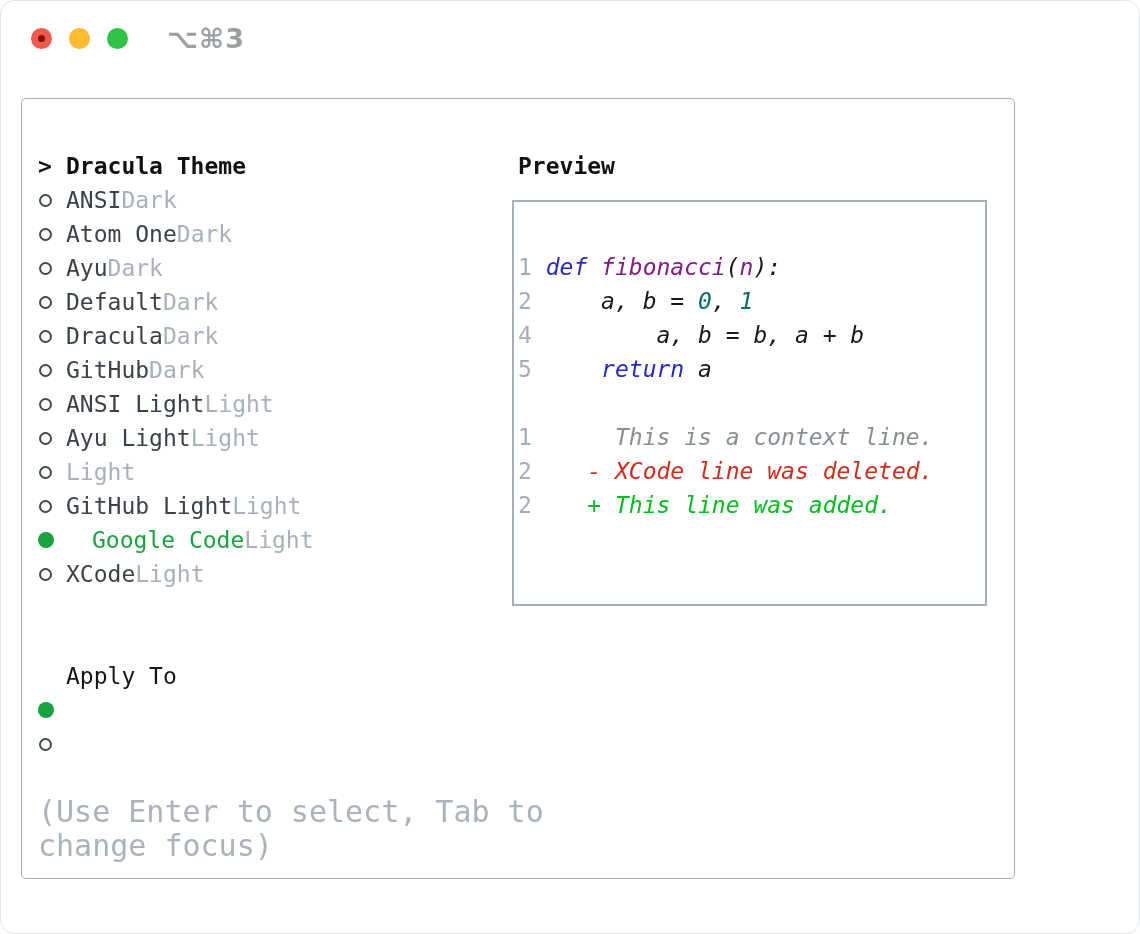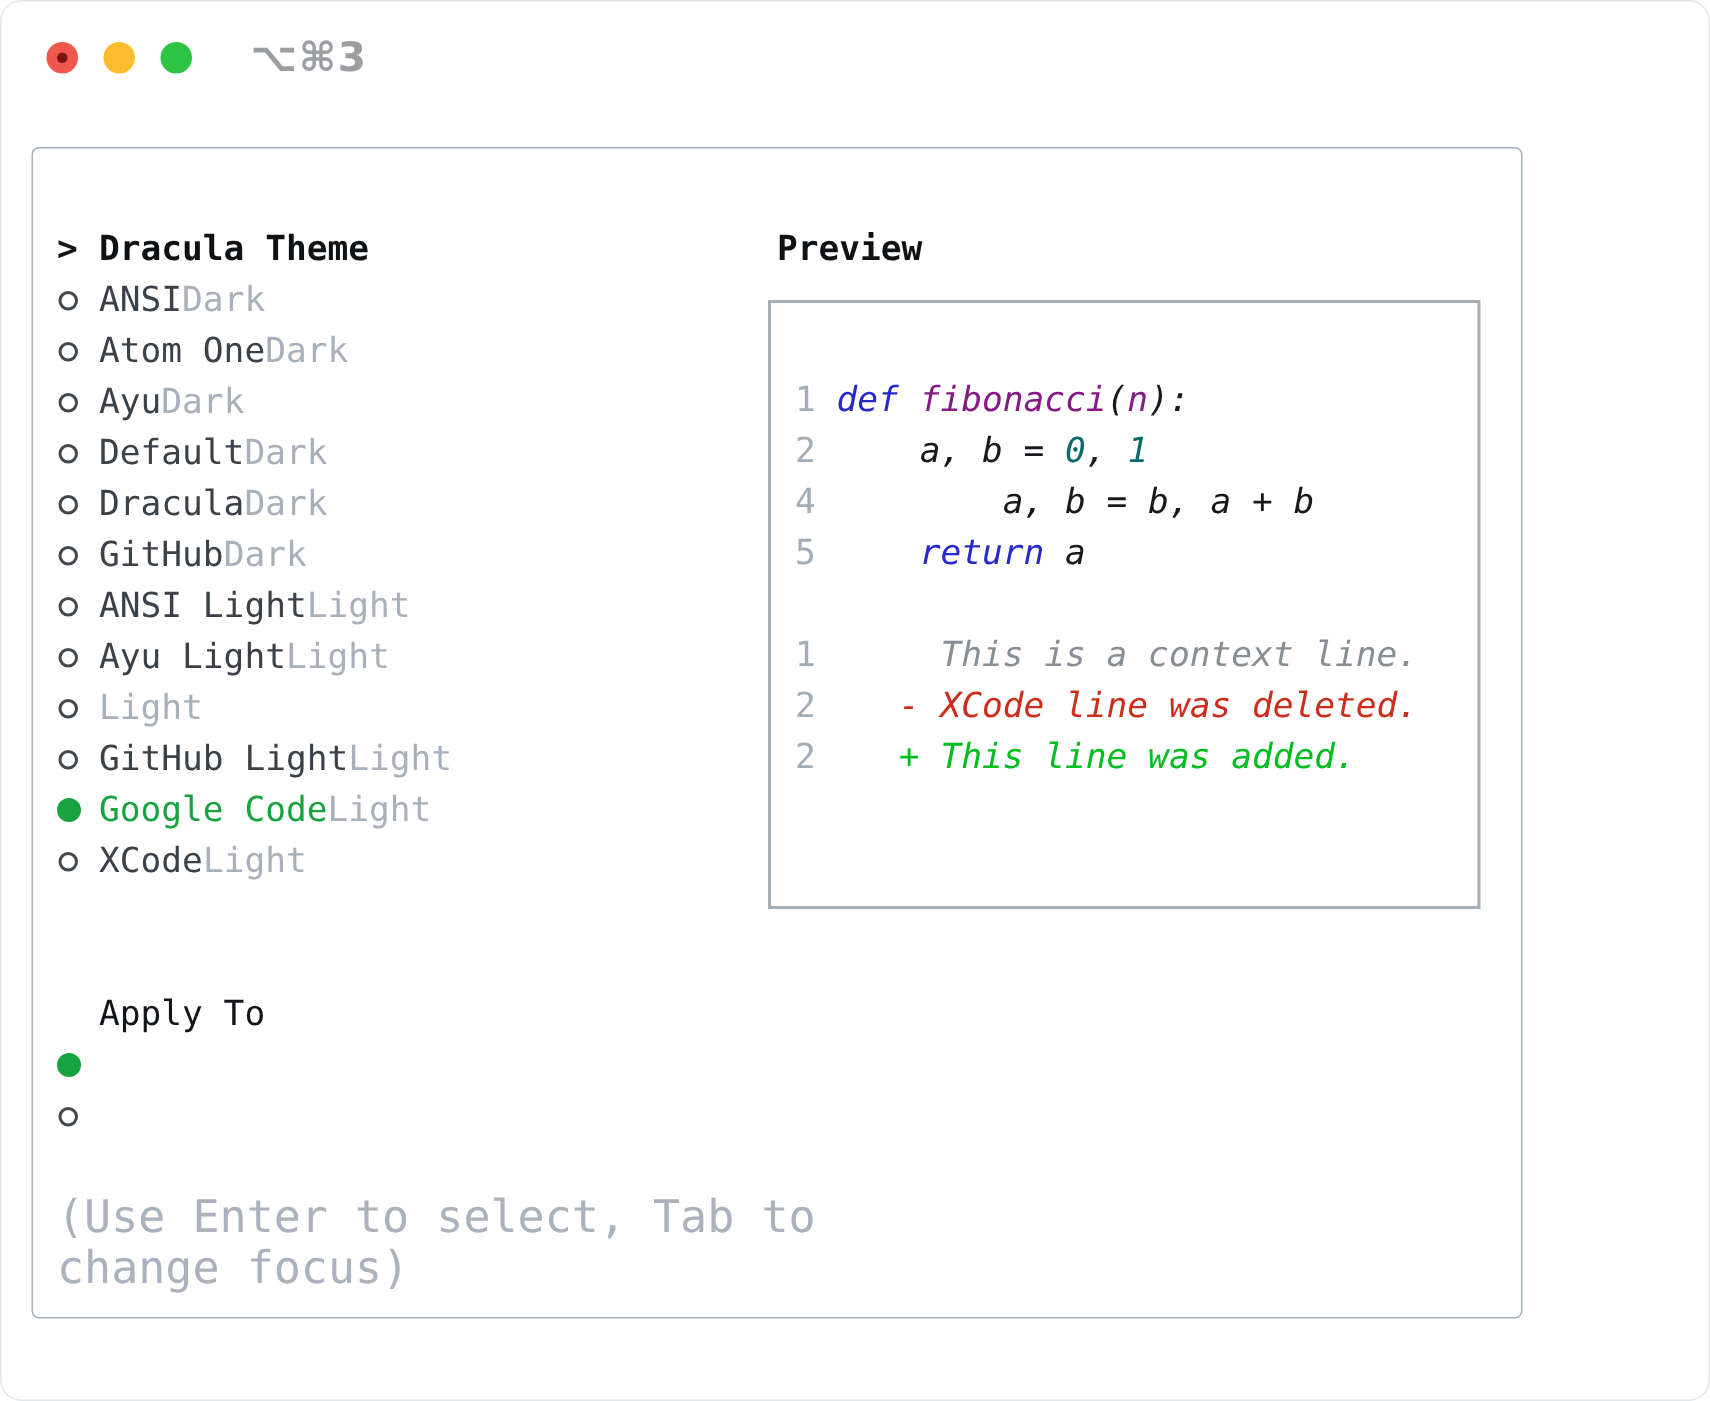--- a/index.html
+++ b/index.html
@@ -48,33 +48,33 @@
   }
   .focus-marker { font-weight: bold; color: #121519; }
   .radio {
     width: 13px; height: 13px; border-radius: 50%;
     border: 2.5px solid #42484f; margin-left: 1px;
   }
   .radio.sel { width: 16px; height: 16px; border: none; background: #17a33e; margin-left: 0; }
   .hdr { font-weight: bold; color: #0f1215; }
   .subhdr { color: #121519; }
   .variant { color: #a7b0bb; }
-  .sel-text { color: #17a33e; }
+  .sel-text { color: #17a33e; margin-left: 26px; }
   .spacer { height: 34px; }
   .help-line { height: 34px; line-height: 34px; font-size: 30px; color: #a9b2bd; white-space: pre; }
   
   .preview-header {
     position: absolute; left: 496px; top: 50px; height: 34px;
     font-size: 23px; line-height: 34px; font-weight: bold; color: #0f1215;
   }
   .preview-box {
     position: absolute; left: 490px; top: 101px;
     width: 475px; height: 406px;
     border: 2px solid #a6aeb8; background: #ffffff;
-    padding: 48px 16px; overflow: hidden;
+    padding: 48px 4px; overflow: hidden;
   }
   .pv-line { white-space: pre; font-size: 23px; line-height: 34px; height: 34px; }
   .pv-ln { color: #a3adb8; font-style: normal; }
   .pv-code { font-style: italic; font-style: oblique 9deg; }
   .tk-plain    { color: #17191c; }
   .tk-keyword  { color: #2628c9; }
   .tk-function { color: #851a85; }
   .tk-number   { color: #0b6b6b; }
   .df-context { color: #878e95; }
   .df-deleted { color: #cf2d1c; }

